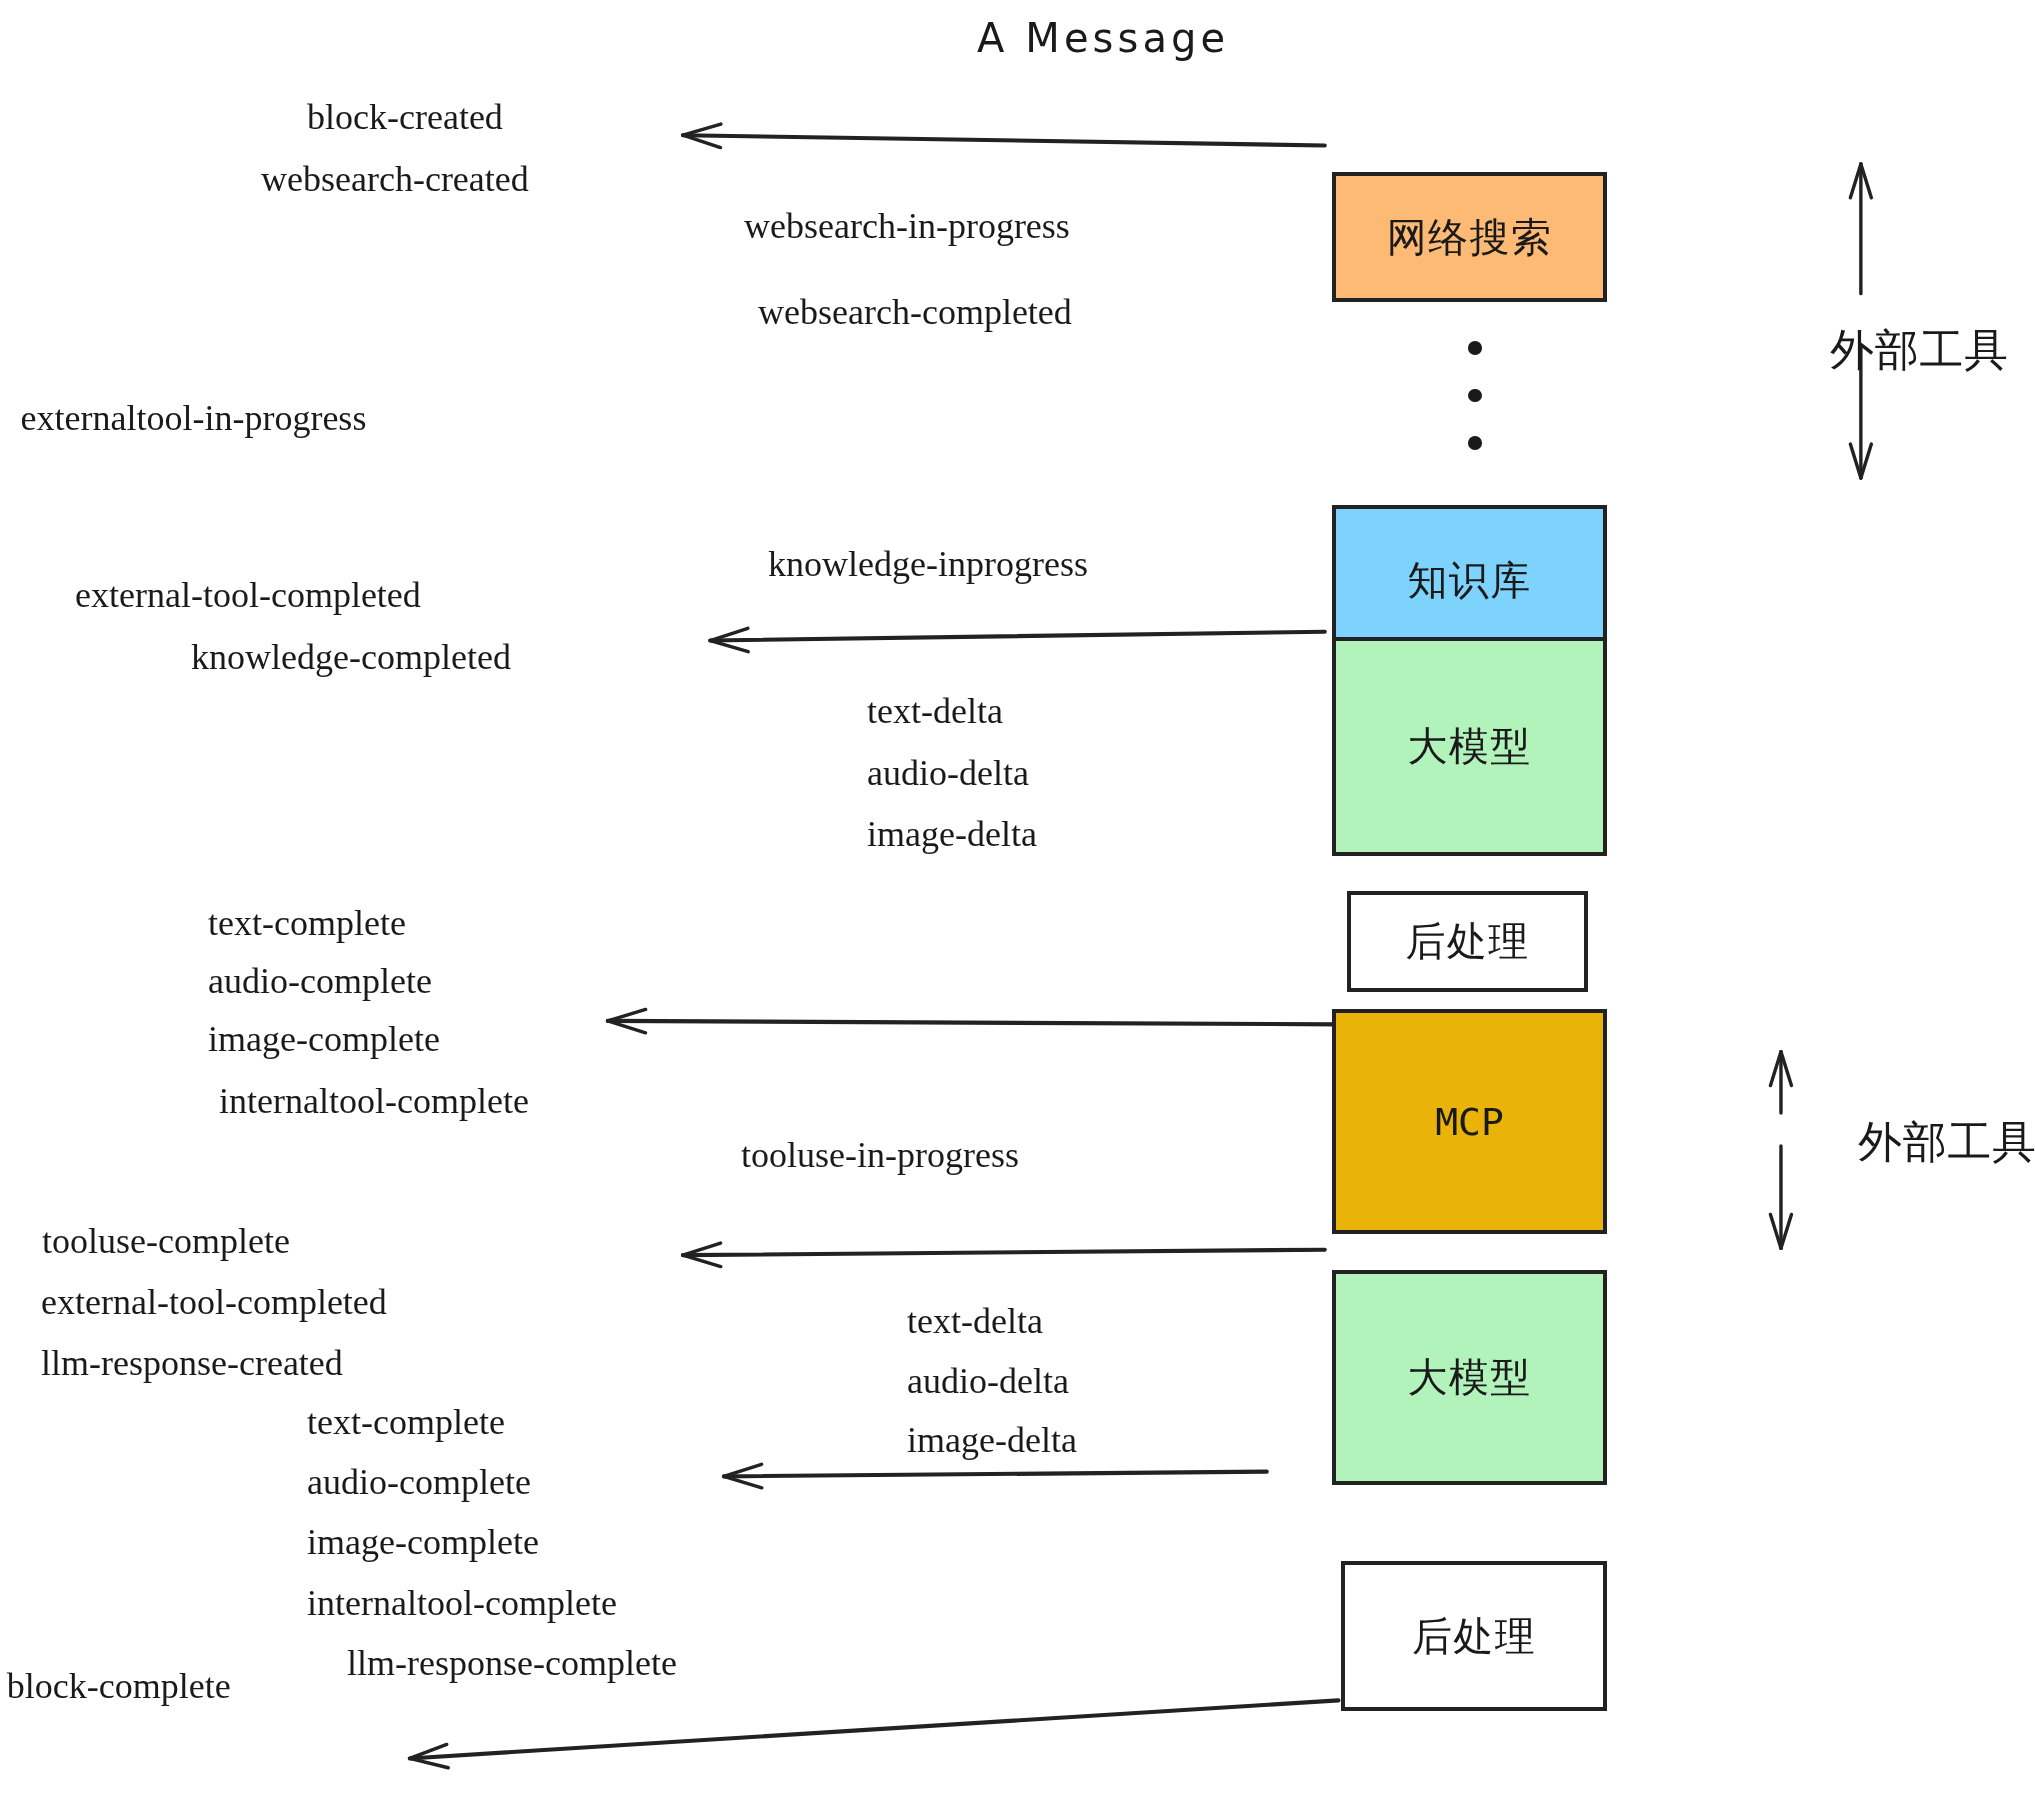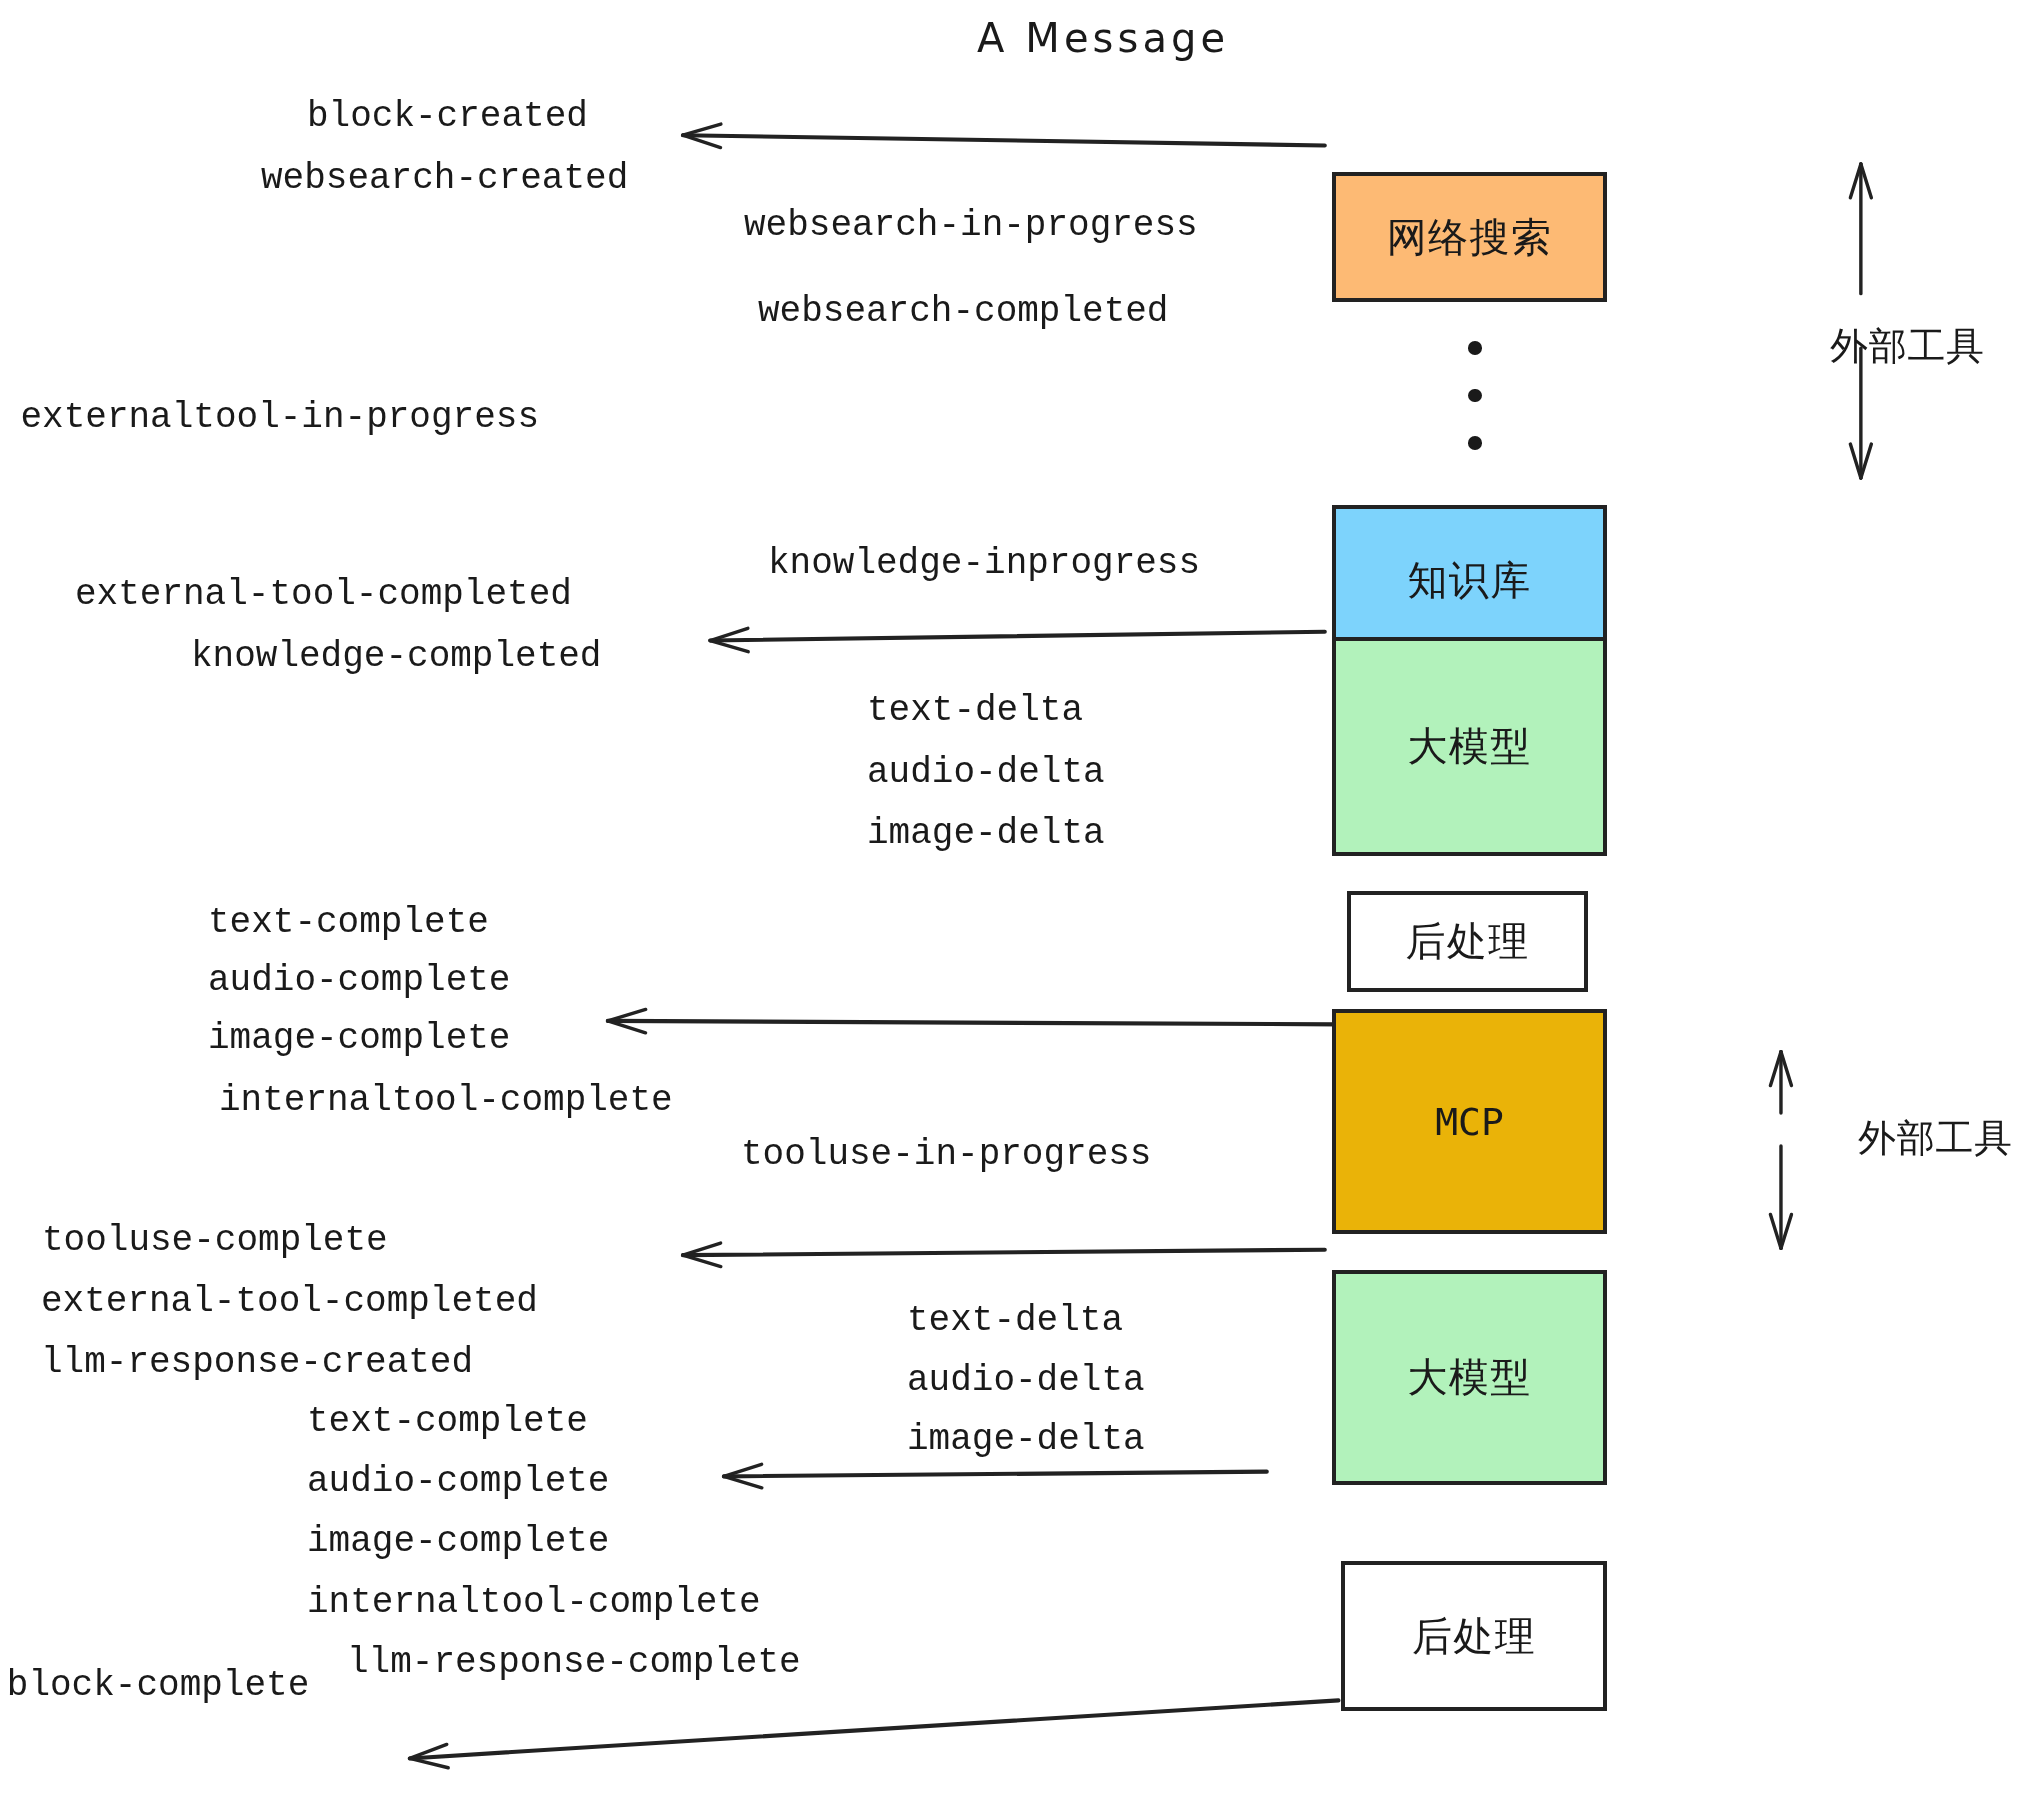--- a/index.html
+++ b/index.html
@@ -13,21 +13,21 @@
   #canvas {
     position: relative;
     width: 2035px;
     height: 1796px;
     background: #ffffff;
     overflow: hidden;
     padding-left: 12px;
   }
   .evt {
     position: absolute;
-    font-family: Liberation Mono, monospace;
+    font-family: Liberation Serif, serif;
     font-size: 36px;
     line-height: 1.0;
     color: #1a1a1a;
     white-space: nowrap;
     letter-spacing: 0px;
   }
   .title {
     position: absolute;
     font-family: "DejaVu Sans", sans-serif;
     font-size: 40px;
@@ -48,21 +48,21 @@
     letter-spacing: 1.4px;
   }
   .node.mono {
     font-family: "DejaVu Sans Mono", monospace;
     letter-spacing: 0px;
     font-size: 38px;
   }
   .sidelabel {
     position: absolute;
     font-family: "DejaVu Sans", sans-serif;
-    font-size: 38px;
+    font-size: 44px;
     color: #1a1a1a;
     white-space: nowrap;
     letter-spacing: 0.7px;
   }
   .dots {
     position: absolute;
     display: flex;
     flex-direction: column;
     align-items: center;
     justify-content: space-between;

